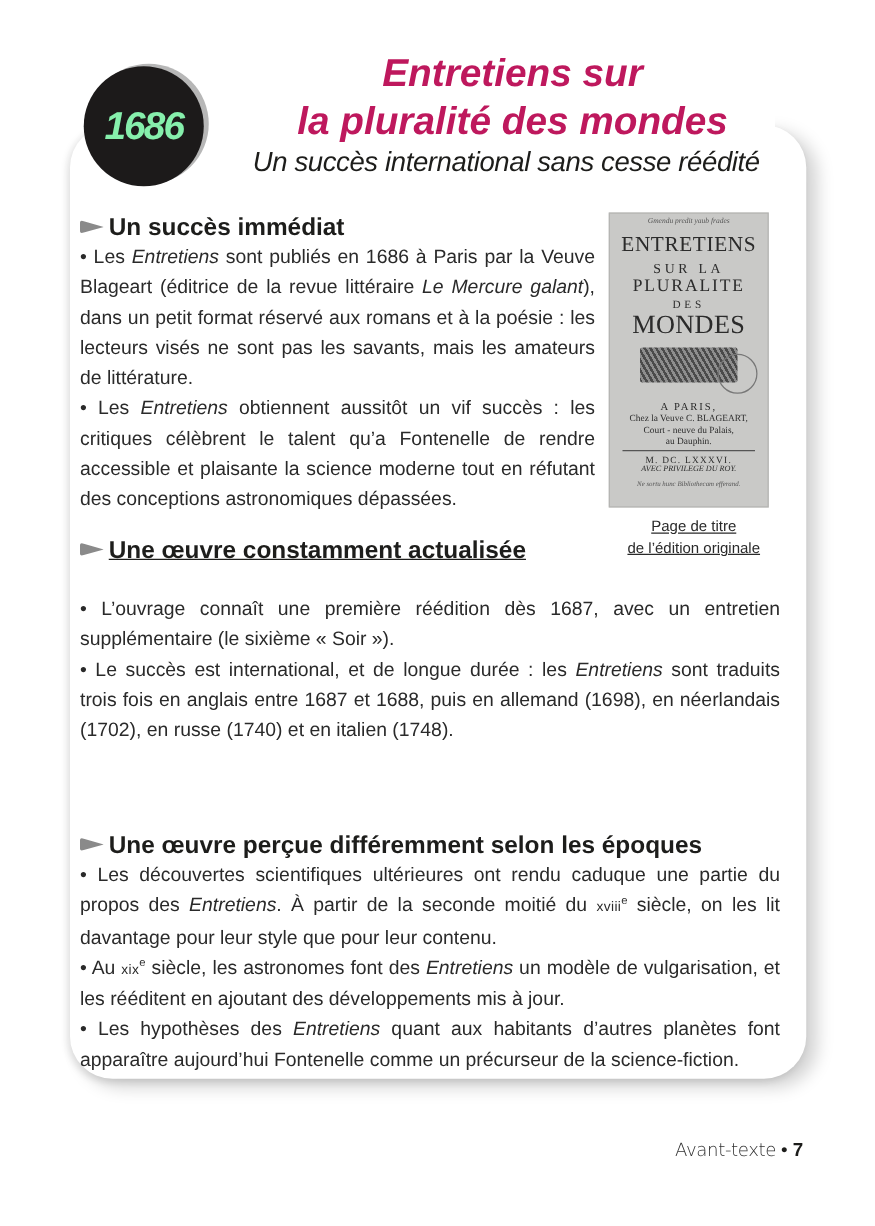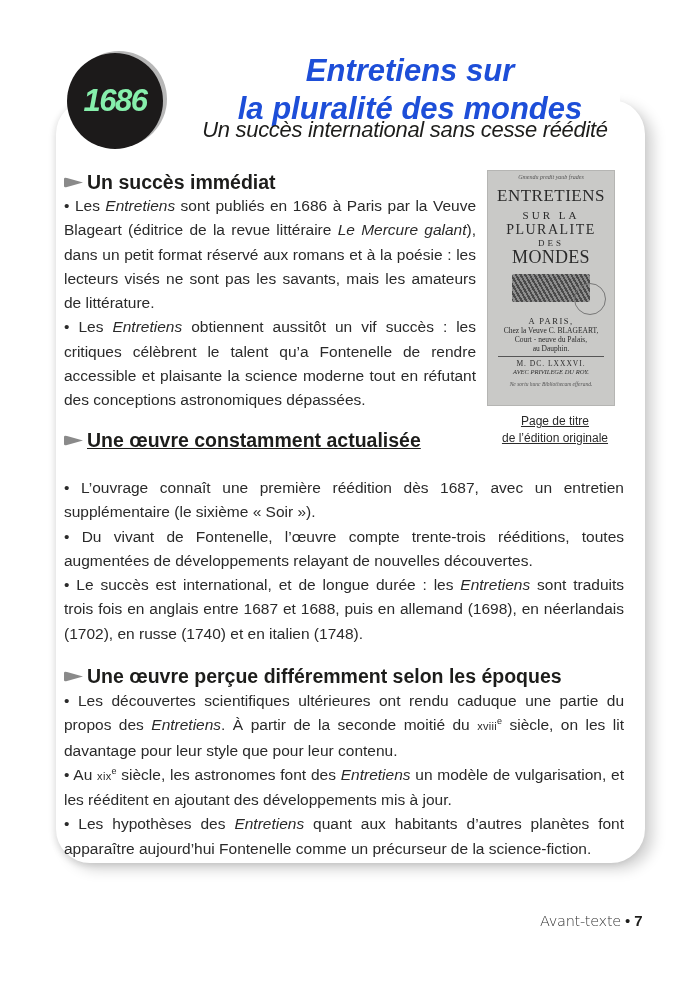--- a/index.html
+++ b/index.html
@@ -17,23 +17,23 @@
   }
   .year-badge {
     position:absolute; left:67px; top:53px; width:96px; height:96px; border-radius:50%;
     background:#1c1a1a; color:#86efac;
     box-shadow: 4px -2px 0 0 #b7b7b7;
     display:flex; align-items:center; justify-content:center;
     font-family:"Liberation Sans", sans-serif; font-style:italic; font-weight:bold;
     font-size:31px; letter-spacing:-1.5px;
   }
   .title {
-    position:absolute; left:160px; top:52px; width:500px; text-align:center;
+    position:absolute; left:160px; top:40px; width:500px; text-align:center;
     font-family:"Liberation Sans", sans-serif; font-style:italic; font-weight:bold;
-    font-size:31px; line-height:38px; color:#1d4ed8;
+    font-size:31px; line-height:38px; color:#be185d;
   }
   .subtitle {
     position:absolute; left:160px; top:117px; width:490px; text-align:center;
     font-family:"Liberation Sans", sans-serif; font-style:italic;
     font-size:22px; line-height:26px; color:#1d1d1b; letter-spacing:-0.3px;
   }
   .section-head {
     position:absolute; left:64px;
     font-family:"Liberation Sans", sans-serif; font-weight:bold; font-size:19.5px; line-height:24px;
     color:#1d1d1b;
@@ -54,21 +54,21 @@
     position:absolute; left:487px; top:170px; width:128px; height:236px;
     background:#c9c9c7; border:1px solid #b5b5b3;
     font-family:"Liberation Serif", serif; color:#2b2b2b; text-align:center;
     box-sizing:border-box; overflow:hidden;
   }
   .book .hand { font-size:6px; font-style:italic; margin-top:3px; color:#555; }
   .book .l1 { font-size:17px; letter-spacing:0.5px; margin-top:6px; }
   .book .l2 { font-size:11px; letter-spacing:3px; margin-top:3px;text-align:center; }
   .book .l3 { font-size:14px; letter-spacing:1.5px; margin-top:1px; }
   .book .l4 { font-size:9px; letter-spacing:3px; }
-  .book .l5 { font-size:18px; letter-spacing:0.3px; margin-top:-1px; }
+  .book .l5 { font-size:21px; letter-spacing:0.3px; margin-top:-1px; }
   .book .orn { width:78px; height:28px; margin:6px auto 0; background:repeating-linear-gradient(60deg,#4a4a4a 0 2px,#8d8d8d 2px 4px); border-radius:2px; position:relative; }
   .book .stamp { position:absolute; right:8px; top:112px; width:30px; height:30px; border-radius:50%; border:1.5px solid #777; }
   .book .l6 { font-size:8.5px; letter-spacing:1.5px; margin-top:14px; }
   .book .l7 { font-size:7.5px; line-height:9px; }
   .book .rule { border-top:1px solid #555; margin:3px 10px 2px; }
   .book .l8 { font-size:7.5px; letter-spacing:1px; }
   .book .l9 { font-size:6.5px; font-style:italic; }
   .book .l10 { font-size:5.5px; margin-top:6px; font-style:italic; color:#555; }
   .caption {
     position:absolute; left:480px; top:413px; width:150px; text-align:center;
@@ -131,21 +131,20 @@
   <div>de l’édition originale</div>
 </div>
 
 <div class="section-head" style="top:428px;text-decoration:underline;">
   <div><svg class="arrow" viewBox="0 0 19 11">
         <path d="M0 2 Q0 0 3 1 L19 5.5 L3 10 Q0 11 0 9 Z" fill="#8a8a8a"></path>
       </svg><span>Une œuvre constamment actualisée</span></div>
 </div>
 <div class="para" style="top:476px; width:560px;">
   <p><span>• L’ouvrage connaît une première réédition dès 1687, avec un entretien supplémentaire (le sixième « Soir »).</span></p>
-  <p><span>• Du vivant de Fontenelle, l’œuvre compte trente-trois rééditions, toutes augmentées de développements relayant de nouvelles découvertes.</span></p>
   <p><span>• Le succès est international, et de longue durée : les </span><i>Entretiens</i><span> sont traduits trois fois en anglais entre 1687 et 1688, puis en allemand (1698), en néerlandais (1702), en russe (1740) et en italien (1748).</span></p>
 </div>
 
 <div class="section-head" style="top:664px;">
   <svg class="arrow" viewBox="0 0 19 11">
       <path d="M0 2 Q0 0 3 1 L19 5.5 L3 10 Q0 11 0 9 Z" fill="#8a8a8a"></path>
     </svg><span>Une œuvre perçue différemment selon les époques</span>
 </div>
 <div class="para" style="top:689px; width:560px;">
   <p><span>• Les découvertes scientifiques ultérieures ont rendu caduque une partie du propos des </span><i>Entretiens</i><span>. À partir de la seconde moitié du </span><span class="sc">xviii</span><sup>e</sup><span> siècle, on les lit davantage pour leur style que pour leur contenu.</span></p>

